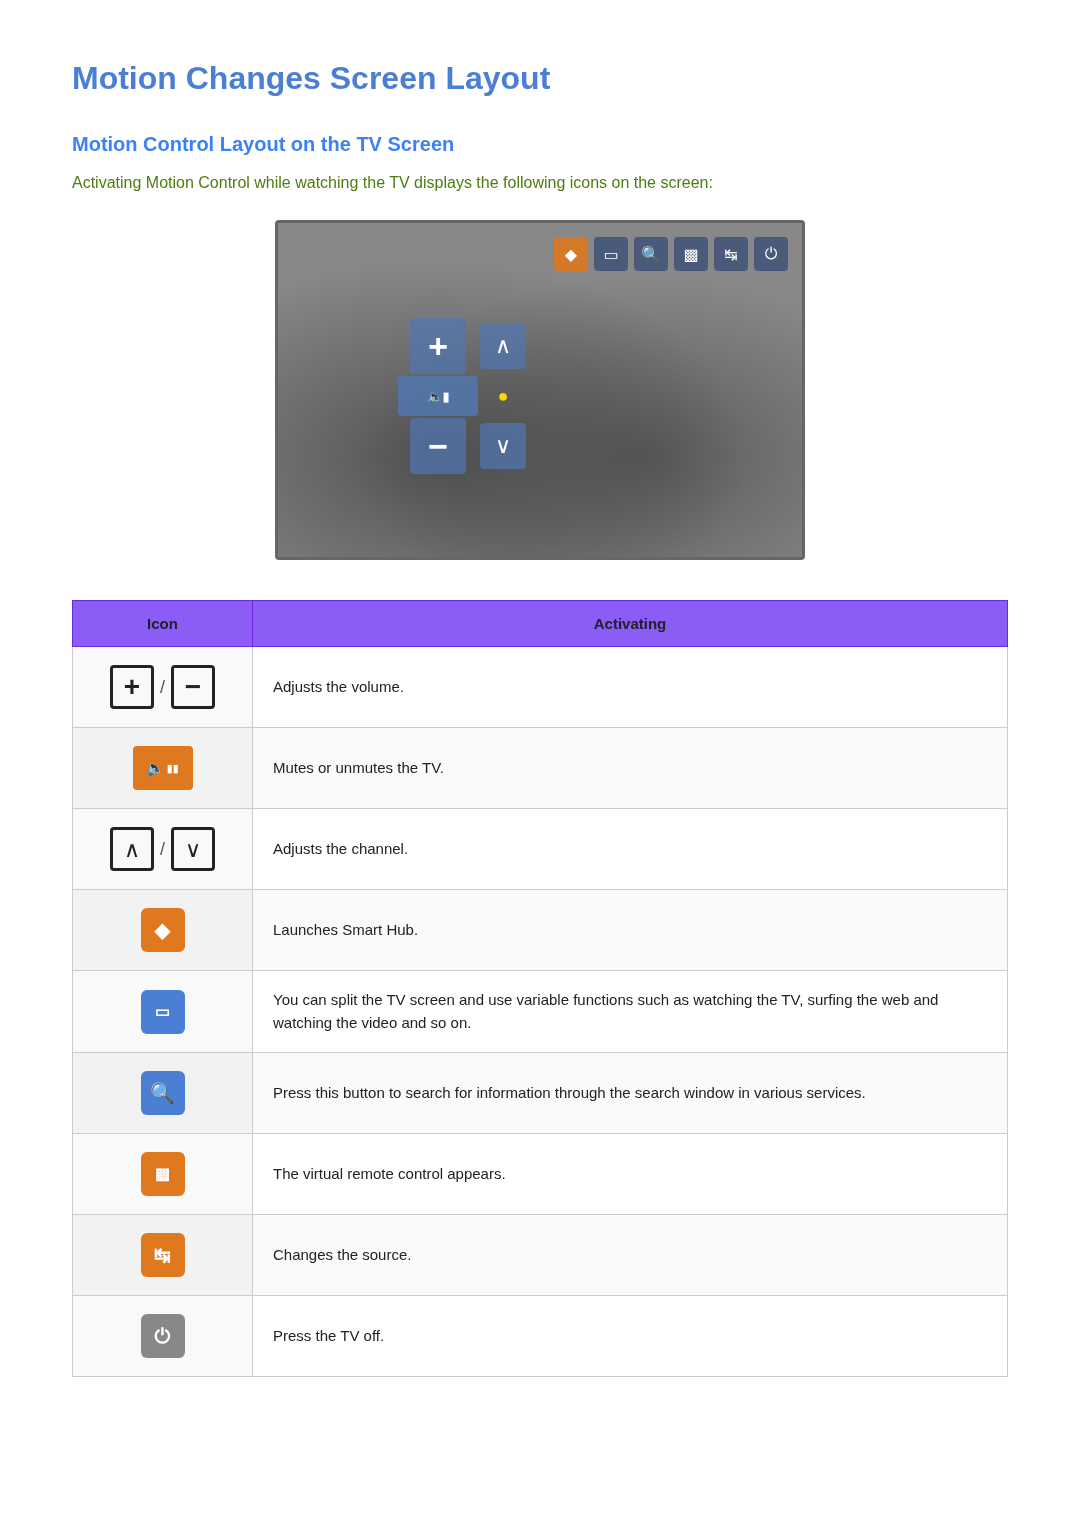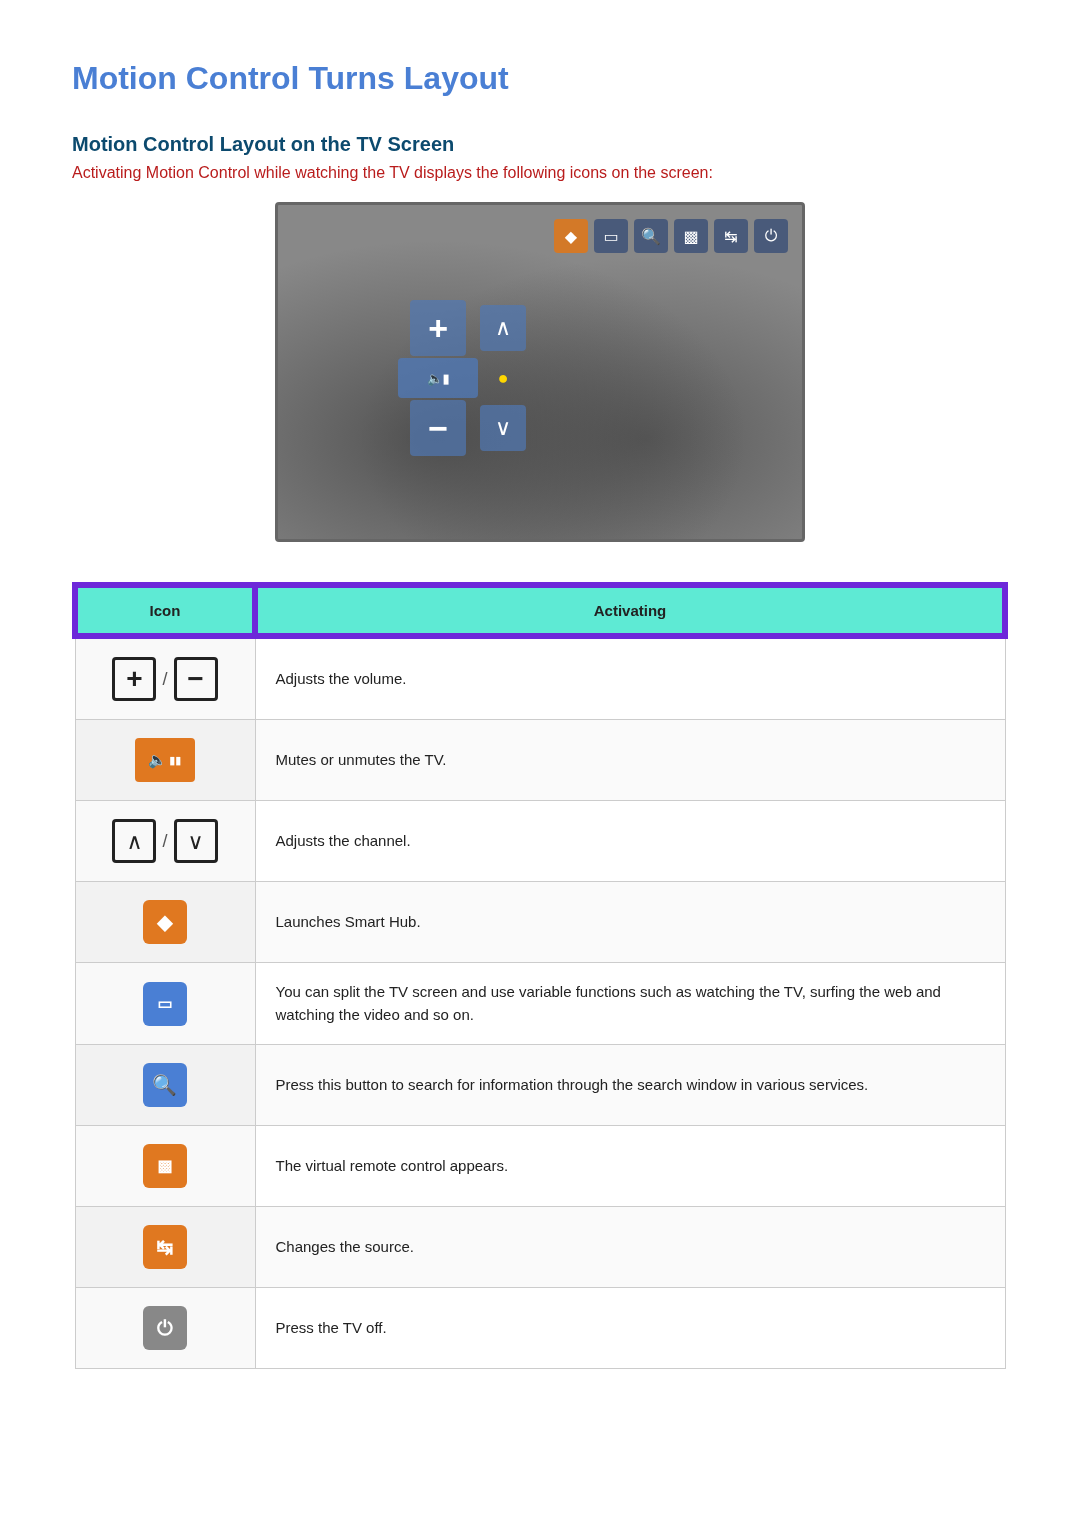--- a/index.html
+++ b/index.html
@@ -11,29 +11,29 @@
       min-height: 1527px;
       padding: 60px 72px;
     }
     h1 {
       color: #4a7fd4;
       font-size: 32px;
       font-weight: 600;
       margin-bottom: 36px;
     }
     h2 {
-      color: #0c4a6e;
+      color: #3b82f6;
       font-size: 20px;
       font-weight: 600;
-      margin-bottom: 8px;
+      margin-bottom: 18px;
     }
     .intro-text {
       font-size: 16px;
-      margin-bottom: 20px;
-      color: #b91c1c;
+      margin-bottom: 28px;
+      color: #4d7c0f;
     }
 
     
     .tv-container {
       display: flex;
       justify-content: center;
       margin-bottom: 40px;
     }
     .tv-screen {
       width: 530px;
@@ -137,22 +137,22 @@
       color: #ffd700;
     }
 
     
     .desc-table {
       width: 100%;
       border-collapse: collapse;
       border: 1px solid #ccc;
     }
     .desc-table th {
-      background: #5eead4;
-      border: 6px solid #6d28d9;
+      background: #8b5cf6;
+      border: 1px solid #6d28d9;
       padding: 14px 31px;
       font-size: 15px;
       font-weight: 600;
       text-align: center;
       color: #222;
     }
     .desc-table td {
       border: 1px solid #ccc;
       padding: 18px 20px;
       vertical-align: middle;
@@ -243,21 +243,21 @@
       width: 44px; height: 44px;
       border: 3px solid #222;
       border-radius: 4px;
       font-size: 22px;
       color: #222;
     }
   </style>
 </head>
 <body>
 
-<h1>Motion Control Turns Layout</h1>
+<h1>Motion Changes Screen Layout</h1>
 
 <h2>Motion Control Layout on the TV Screen</h2>
 
 <p class="intro-text">Activating Motion Control while watching the TV displays the following icons on the screen:</p>
 
 <div class="tv-container">
   <div class="tv-screen">
 
     <div class="tv-icons-bar">
       <div class="tv-icon-btn orange">◆</div>

